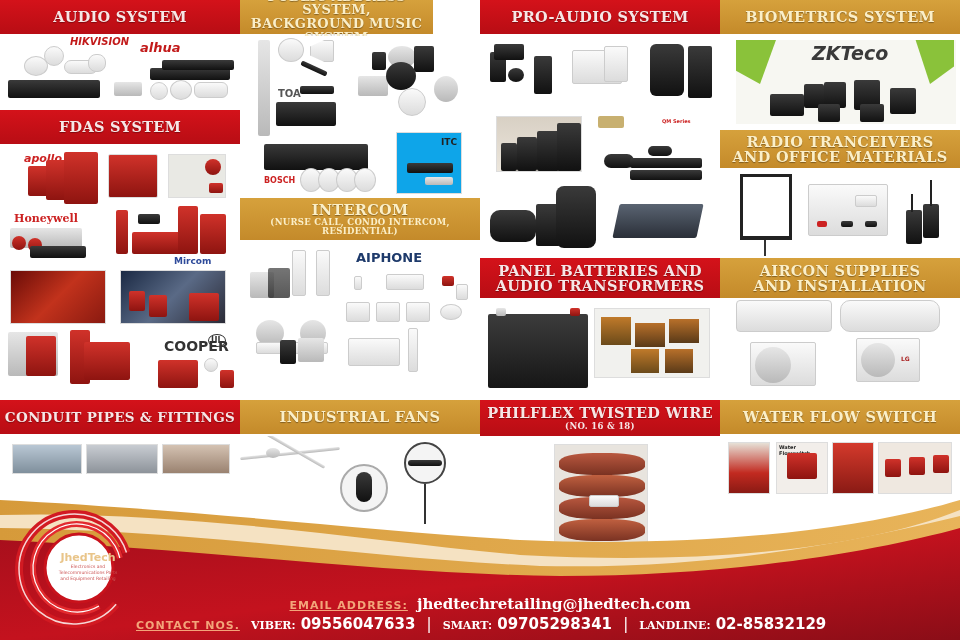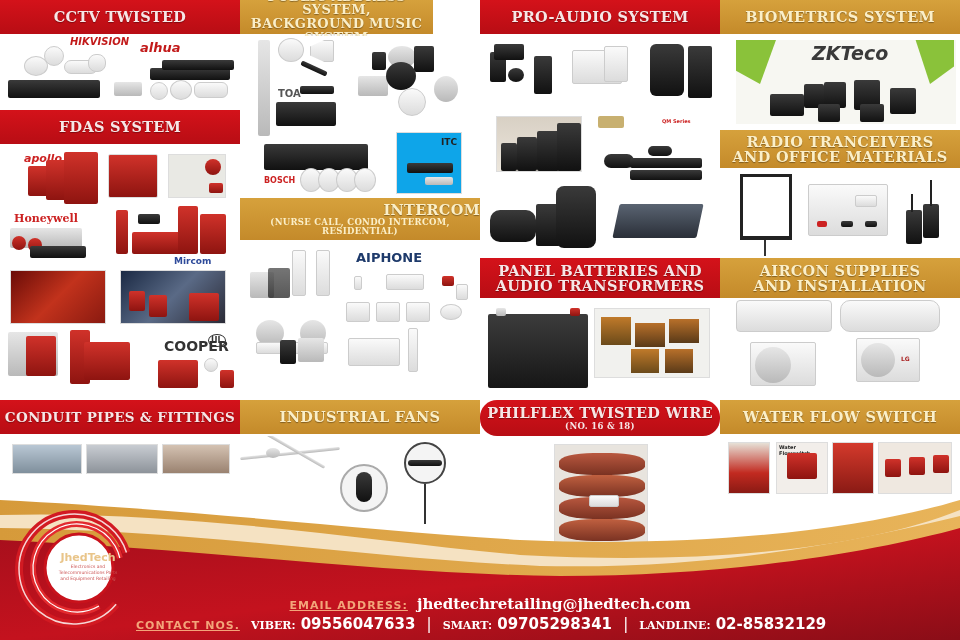--- a/index.html
+++ b/index.html
@@ -52,21 +52,21 @@
   .logo-text { position: absolute; left: 56px; top: 551px; width: 64px; text-align: center; }
   .logo-name { font-family: "DejaVu Sans", sans-serif; font-size: 11px; color: #e9c58a; font-weight: bold; }
   .logo-sub { font-family: "DejaVu Sans", sans-serif; font-size: 4.5px; color: #c55; line-height: 1.3; }
 </style>
 </head>
 <body>
 
 <div class="poster">
 
   <div class="hdr red" style="left:0;top:0;width:240px;height:34px;">
-    <span class="t">CCTV TWISTED</span>
+    <span class="t">AUDIO SYSTEM</span>
   </div>
   <div class="hdr gold" style="left:240px;top:0;width:193px;height:34px;">
     <span class="t" style="font-size:13px">PUBLIC ADDRESS SYSTEM,</span>
     <span class="t" style="font-size:13px">BACKGROUND MUSIC SYSTEM</span>
   </div>
   <div class="hdr red" style="left:480px;top:0;width:240px;height:34px;">
     <span class="t">PRO-AUDIO SYSTEM</span>
   </div>
   <div class="hdr gold" style="left:720px;top:0;width:240px;height:34px;">
     <span class="t">BIOMETRICS SYSTEM</span>
@@ -151,21 +151,21 @@
     <div class="p white round" style="left:78px;top:132px;width:22px;height:24px;"></div>
     <div class="p white round" style="left:96px;top:132px;width:22px;height:24px;"></div>
     <div class="p white round" style="left:114px;top:132px;width:22px;height:24px;"></div>
     <div class="photo" style="left:156px;top:96px;width:66px;height:62px;background:#0ea5e9;">
       <span class="brand" style="left:44px;top:4px;font-size:9px;color:#222;">ITC</span>
       <div class="p dark" style="left:10px;top:30px;width:46px;height:10px;"></div>
       <div class="p grey" style="left:28px;top:44px;width:28px;height:8px;"></div>
     </div>
   </div>
 
-  <div class="hdr gold" style="left:240px;top:198px;width:240px;height:42px;align-items:flex-end;">
+  <div class="hdr gold" style="left:240px;top:198px;width:240px;height:42px;">
     <span class="t">INTERCOM</span>
     <span class="s">(NURSE CALL, CONDO INTERCOM, RESIDENTIAL)</span>
   </div>
 
   <div class="pane" style="left:240px;top:242px;width:240px;height:152px;">
     <div class="p grey" style="left:10px;top:30px;width:24px;height:26px;"></div>
     <div class="p dark" style="left:28px;top:26px;width:22px;height:30px;opacity:0.7;"></div>
     <div class="p white" style="left:52px;top:8px;width:14px;height:46px;"></div>
     <div class="p white" style="left:76px;top:8px;width:14px;height:46px;"></div>
     <span class="brand" style="left:116px;top:8px;font-size:13px;color:#1e3a6b;">AIPHONE</span>
@@ -281,21 +281,21 @@
       <span class="brand" style="left:44px;top:16px;font-size:6px;color:#a22;">LG</span>
     </div>
   </div>
 
   <div class="hdr gold" style="left:240px;top:400px;width:240px;height:34px;">
     <span class="t">INDUSTRIAL FANS</span>
   </div>
   <div class="hdr red" style="left:0;top:400px;width:240px;height:34px;">
     <span class="t" style="font-size:13.5px">CONDUIT PIPES &amp; FITTINGS</span>
   </div>
-  <div class="hdr red" style="left:480px;top:400px;width:240px;height:36px;border-radius:17px;">
+  <div class="hdr red" style="left:480px;top:400px;width:240px;height:36px;">
     <span class="t">PHILFLEX TWISTED WIRE</span>
     <span class="s">(NO. 16 &amp; 18)</span>
   </div>
   <div class="hdr gold" style="left:720px;top:400px;width:240px;height:34px;">
     <span class="t">WATER FLOW SWITCH</span>
   </div>
 
   <div class="pane" style="left:0;top:436px;width:240px;height:60px;">
     <div class="photo" style="left:12px;top:8px;width:70px;height:30px;background:linear-gradient(#b9c7d4,#7f8f9c);"></div>
     <div class="photo" style="left:86px;top:8px;width:72px;height:30px;background:linear-gradient(#c8ccd2,#8d939a);"></div>

